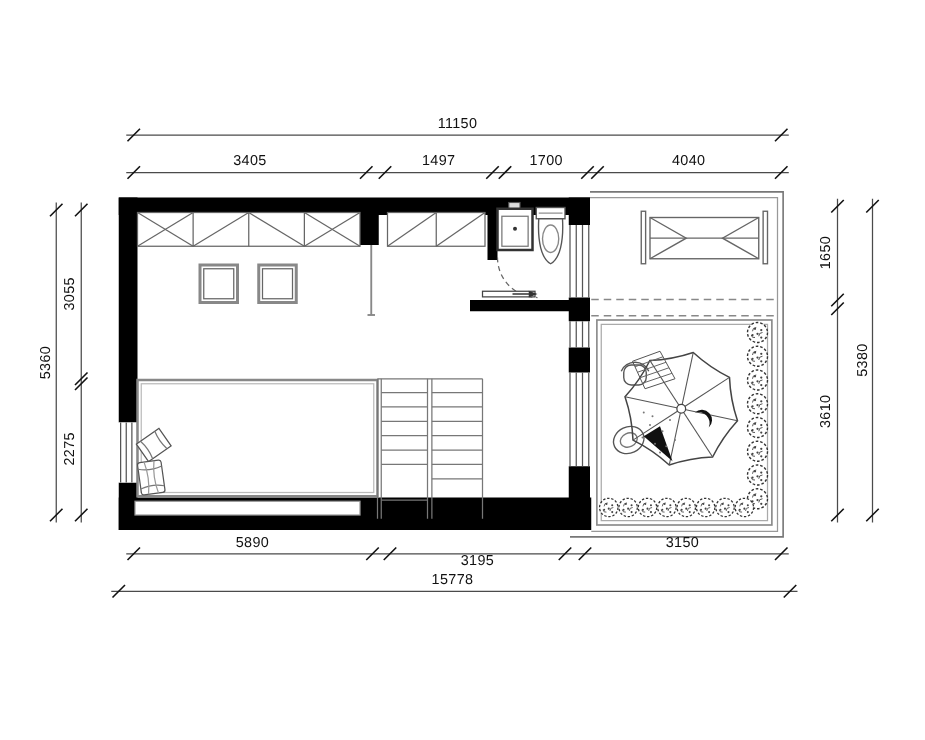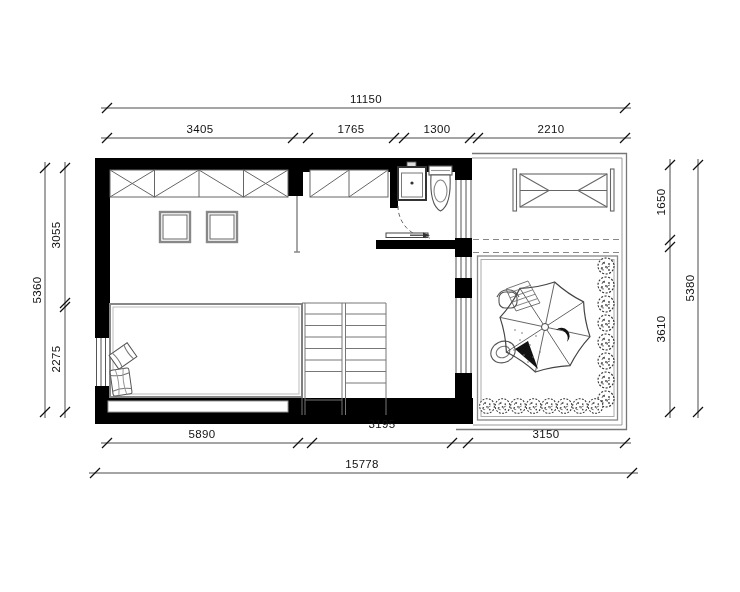--- a/index.html
+++ b/index.html
@@ -292,26 +292,26 @@
   <g>
     <rect x="386" y="233" width="42" height="4.5" fill="#fff" stroke="#444" stroke-width="1"></rect>
     <line x1="410" y1="235.2" x2="426" y2="235.2" stroke="#333" stroke-width="1.2"></line>
     <polygon points="430,235.2 423,232.5 423,238" fill="#333"></polygon>
   </g>
 
 </svg>
 
 <span class="dim-label" style="left:366px;top:100px">11150</span>
 <span class="dim-label" style="left:200px;top:130px">3405</span>
-<span class="dim-label" style="left:351px;top:130px">1765</span>
-<span class="dim-label" style="left:437px;top:130px">1300</span>
-<span class="dim-label" style="left:551px;top:130px">2210</span>
+<span class="dim-label" style="left:351px;top:130px">1497</span>
+<span class="dim-label" style="left:437px;top:130px">1700</span>
+<span class="dim-label" style="left:551px;top:130px">4040</span>
 
 <span class="dim-label" style="left:202px;top:435px">5890</span>
-<span class="dim-label" style="left:382px;top:425px">3195</span>
+<span class="dim-label" style="left:382px;top:450px">3195</span>
 <span class="dim-label" style="left:546px;top:435px">3150</span>
 <span class="dim-label" style="left:362px;top:465px">15778</span>
 
 <span class="dim-label vert" style="left:57px;top:235px">3055</span>
 <span class="dim-label vert" style="left:38px;top:290px">5360</span>
 <span class="dim-label vert" style="left:57px;top:359px">2275</span>
 
 <span class="dim-label vert" style="left:662px;top:202px">1650</span>
 <span class="dim-label vert" style="left:662px;top:329px">3610</span>
 <span class="dim-label vert" style="left:691px;top:288px">5380</span>

